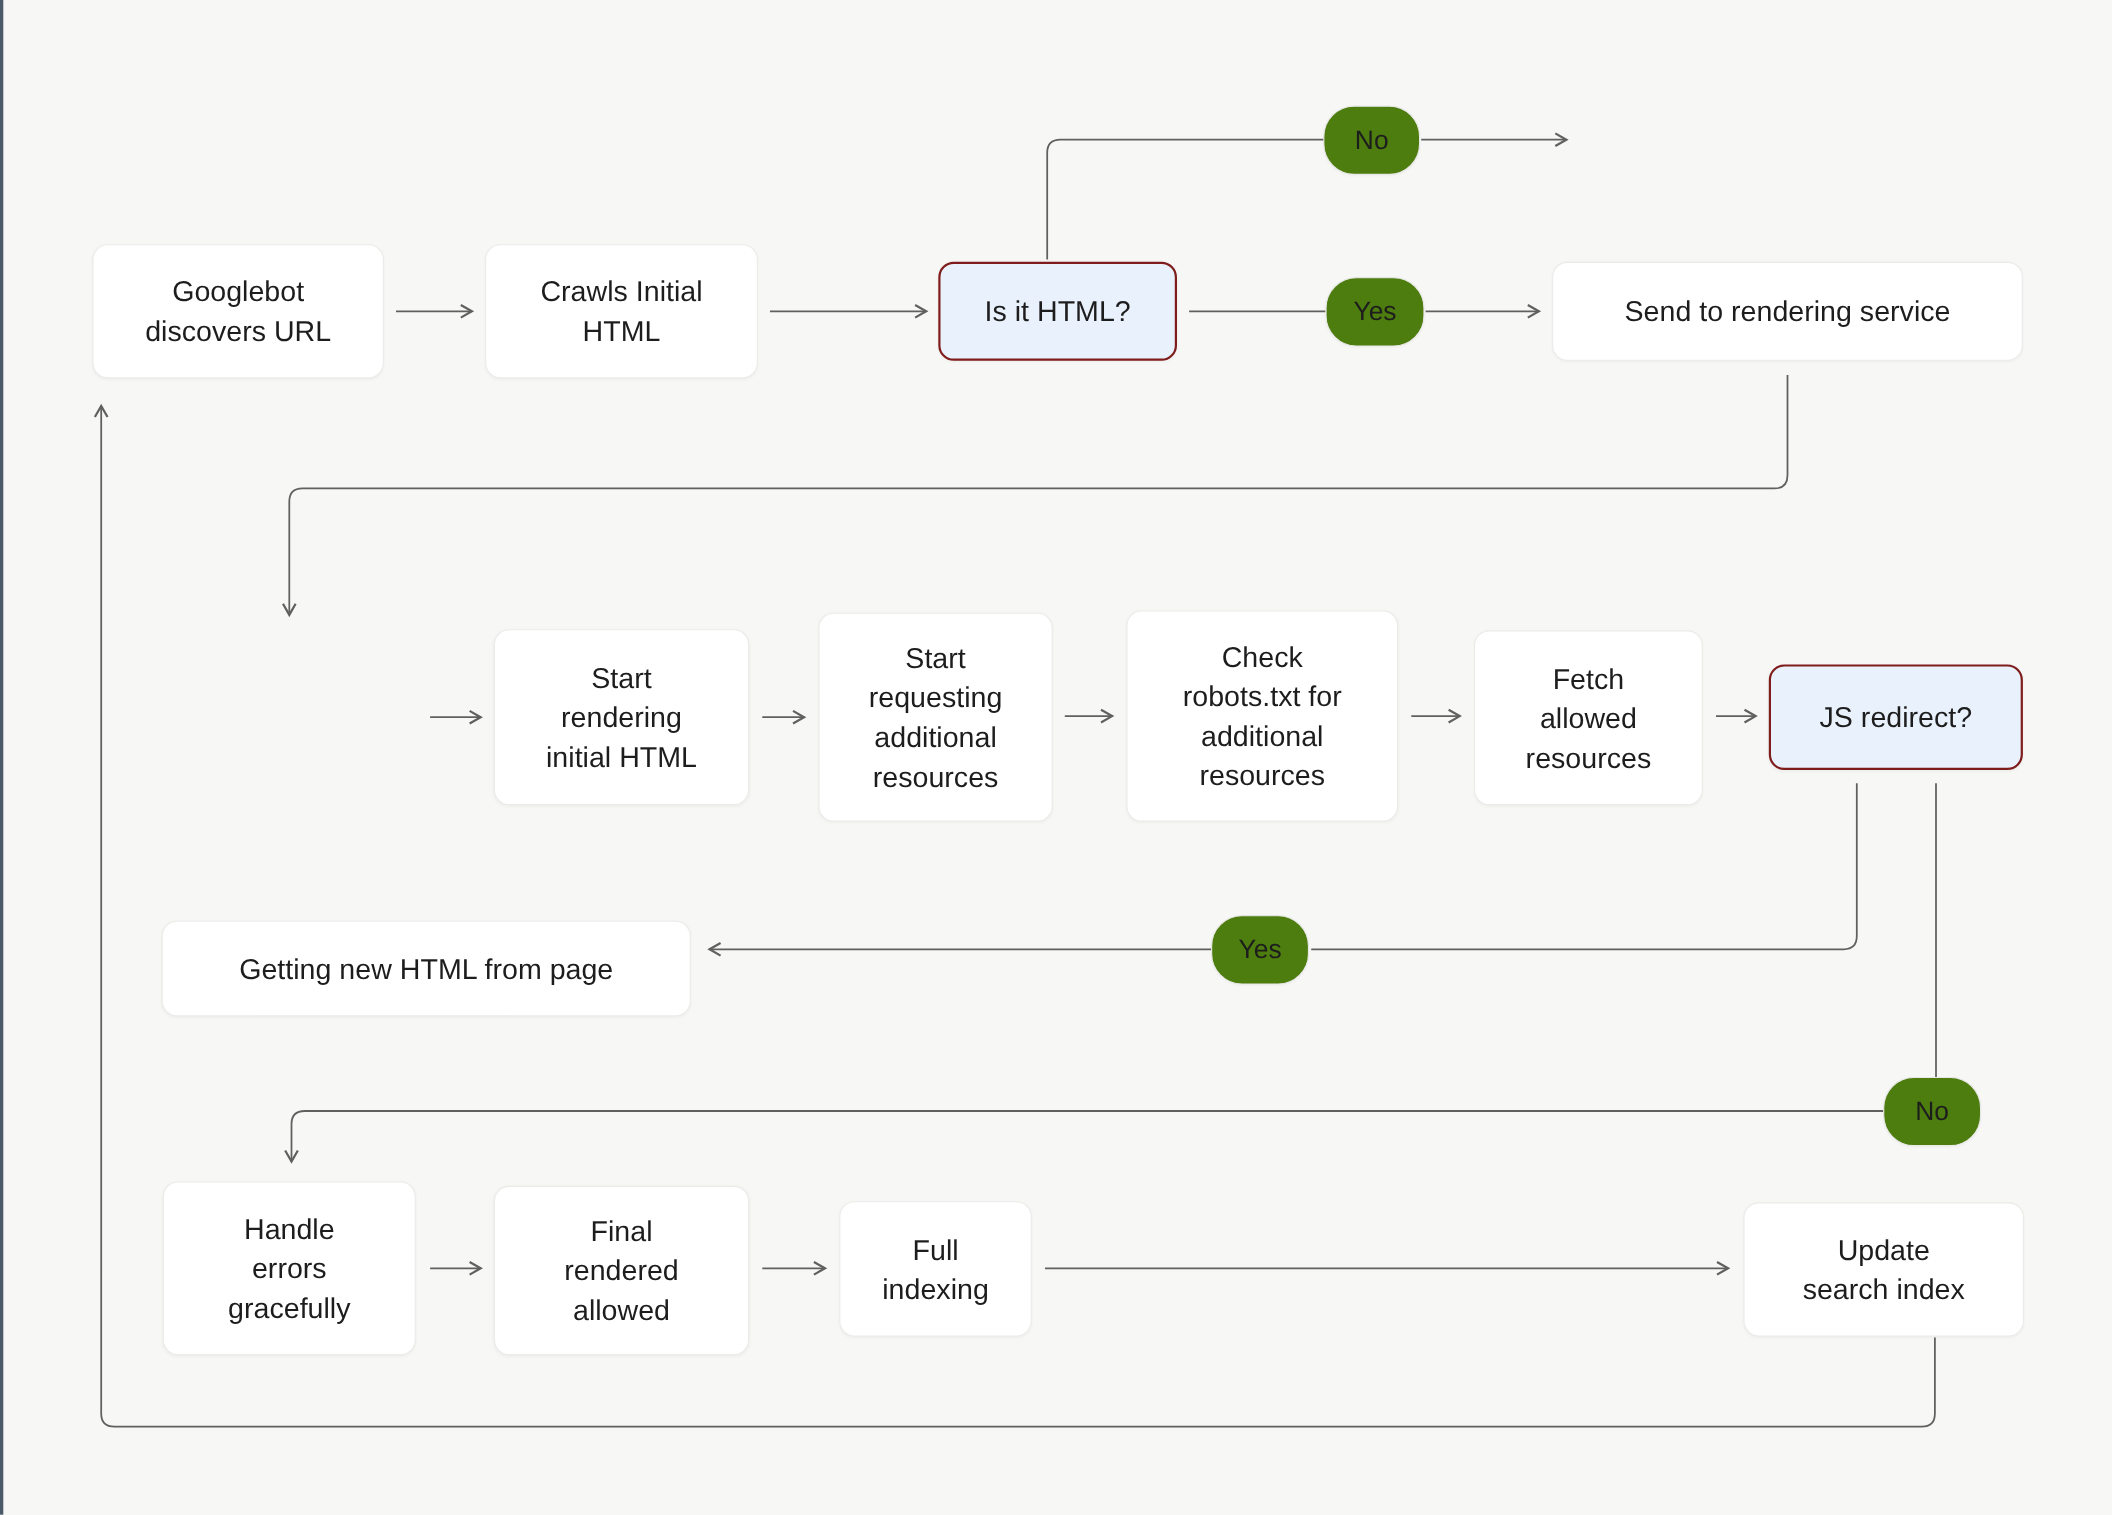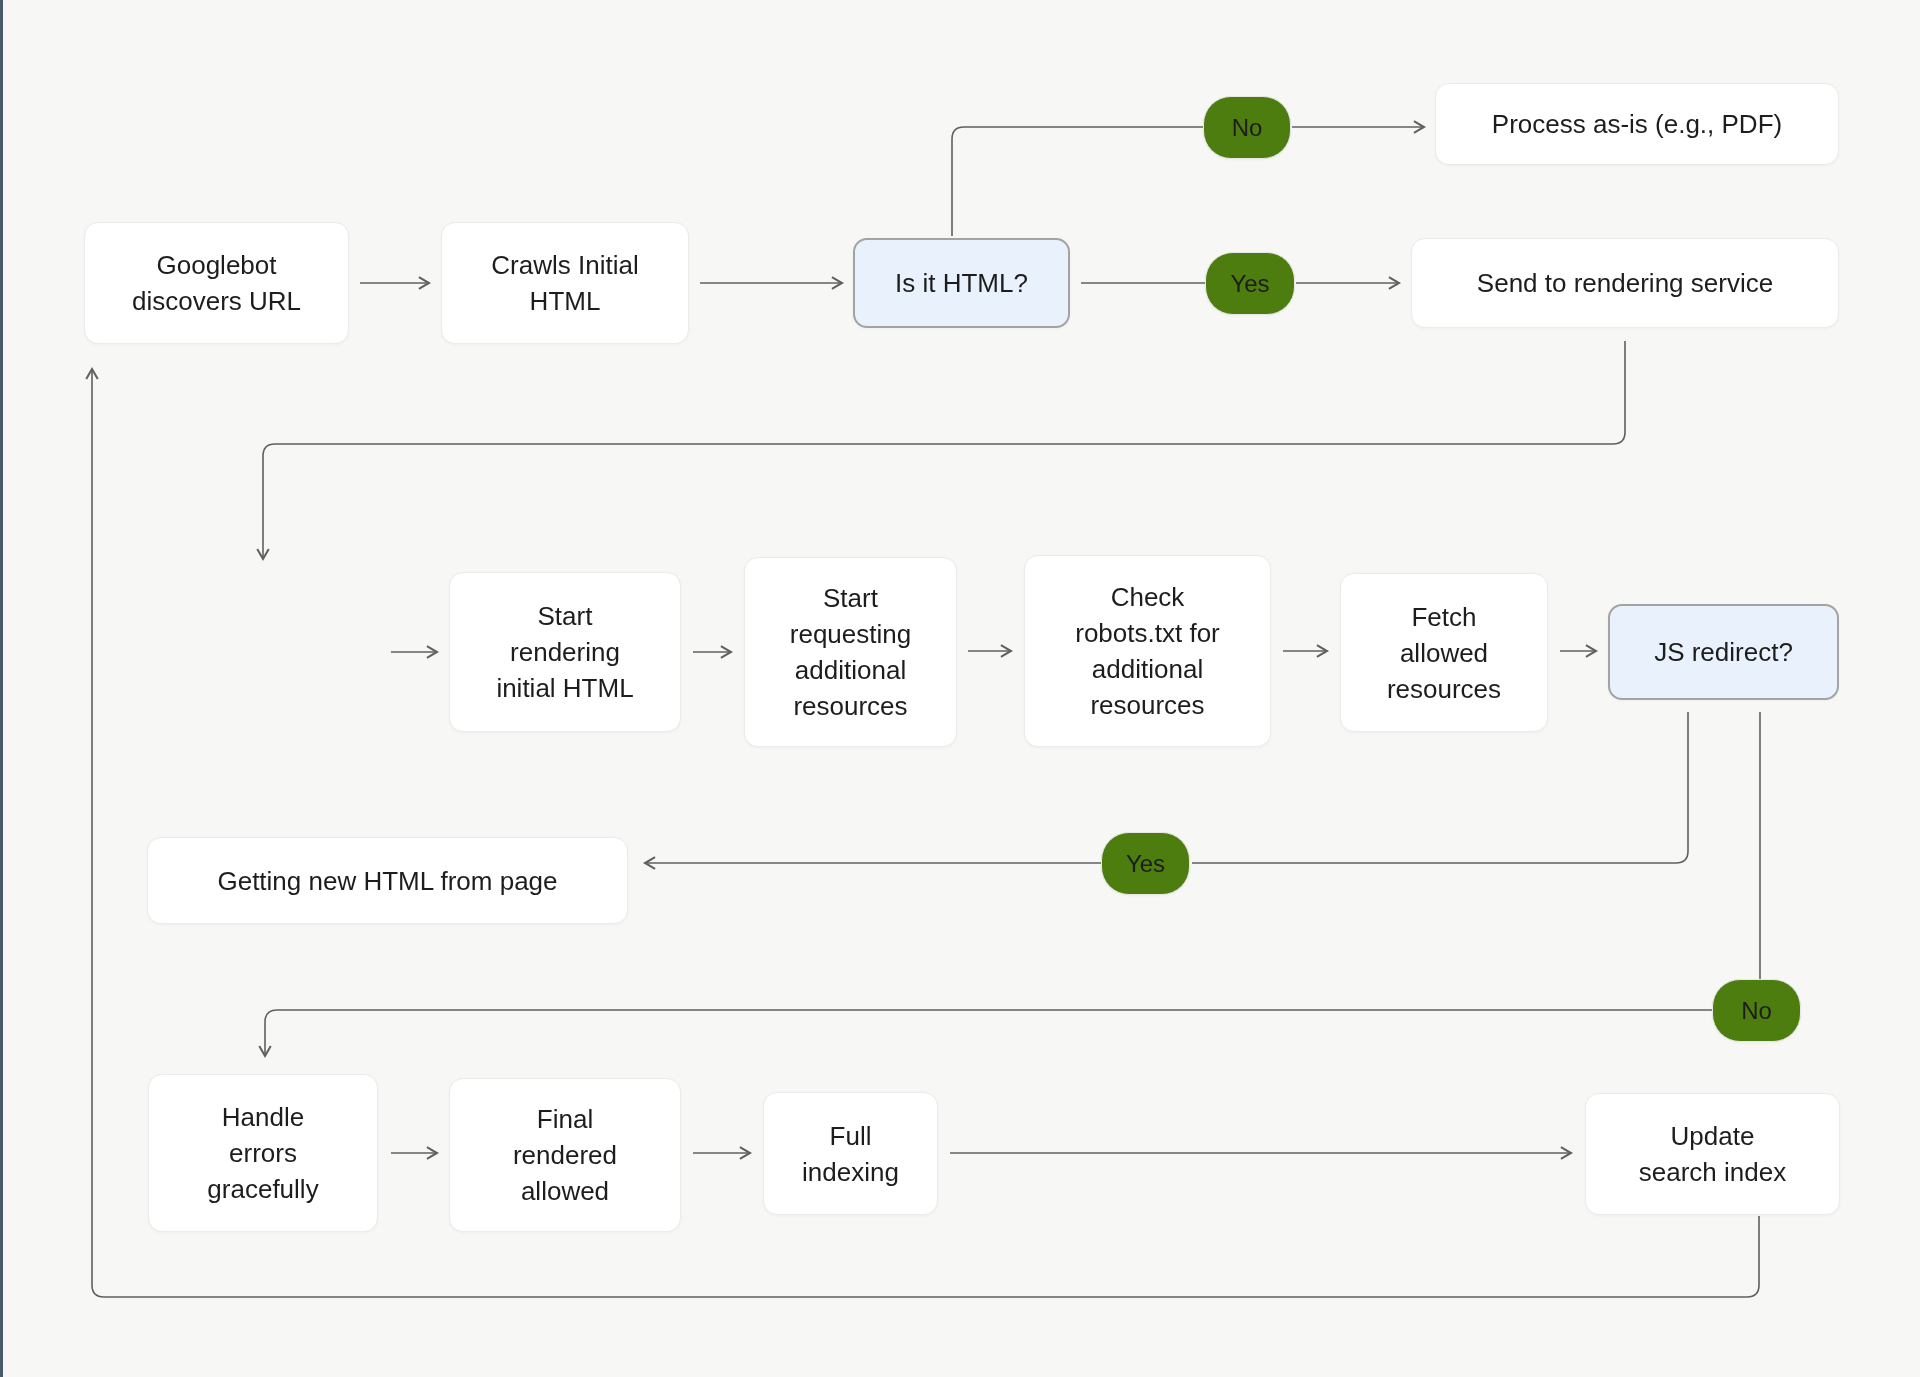--- a/index.html
+++ b/index.html
@@ -23,21 +23,21 @@
     border:1.5px solid #ebebe9;
     border-radius:14px;
     box-shadow:0 1px 3px rgba(0,0,0,0.04);
     display:flex;align-items:center;justify-content:center;
     text-align:center;
     font-size:26px;line-height:36px;
     box-sizing:border-box;
   }
   .node.highlight{
     background:#e9f2fc;
-    border:2px solid #a3a3a3;
+    border:2px solid #7f1d1d;
   }
   .pill{
     position:absolute;
     background:#4d7c0f;
     border:1.5px solid #e8e8e6;
     border-radius:28px;
     box-shadow:0 1px 3px rgba(0,0,0,0.04);
     display:flex;align-items:center;justify-content:center;
     text-align:center;
     font-size:24px;
@@ -105,23 +105,20 @@
 
   <div class="node" id="n-googlebot">
     <span style="max-width:200px;">Googlebot discovers URL</span>
   </div>
   <div class="node" id="n-crawls">
     <span style="max-width:190px;">Crawls Initial HTML</span>
   </div>
   <div class="node highlight" id="n-isithtml">
     <span>Is it HTML?</span>
   </div>
-  <div class="node" id="n-process">
-    <span>Process as-is (e.g., PDF)</span>
-  </div>
   <div class="node" id="n-send">
     <span>Send to rendering service</span>
   </div>
   <div class="node" id="n-startrender">
     <span style="max-width:165px;">Start rendering initial HTML</span>
   </div>
   <div class="node" id="n-startreq">
     <span style="max-width:140px;">Start requesting additional resources</span>
   </div>
   <div class="node" id="n-robots">

